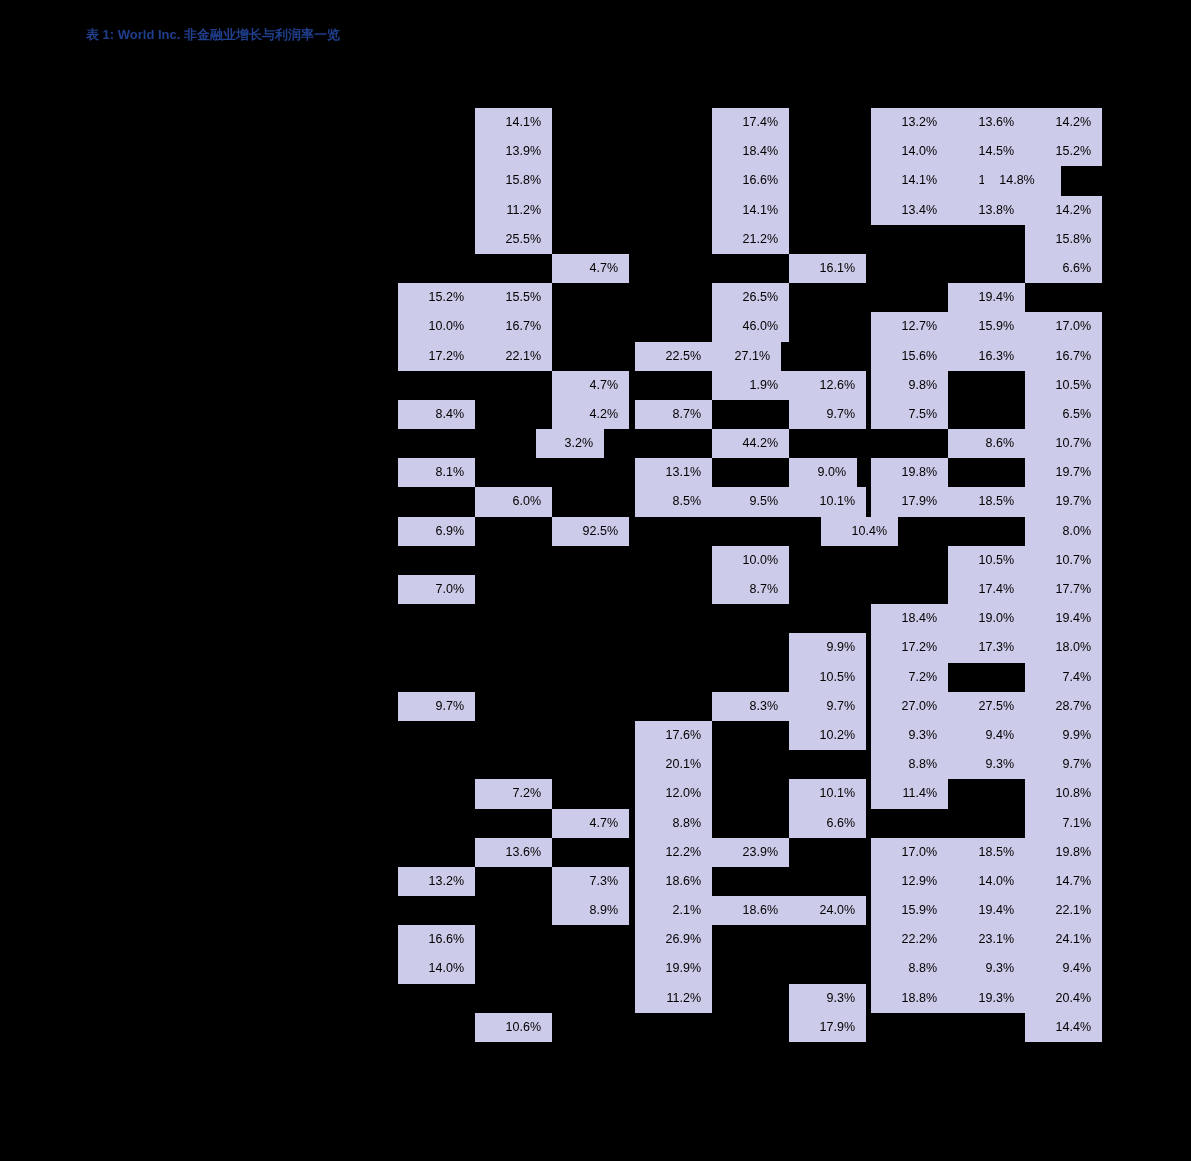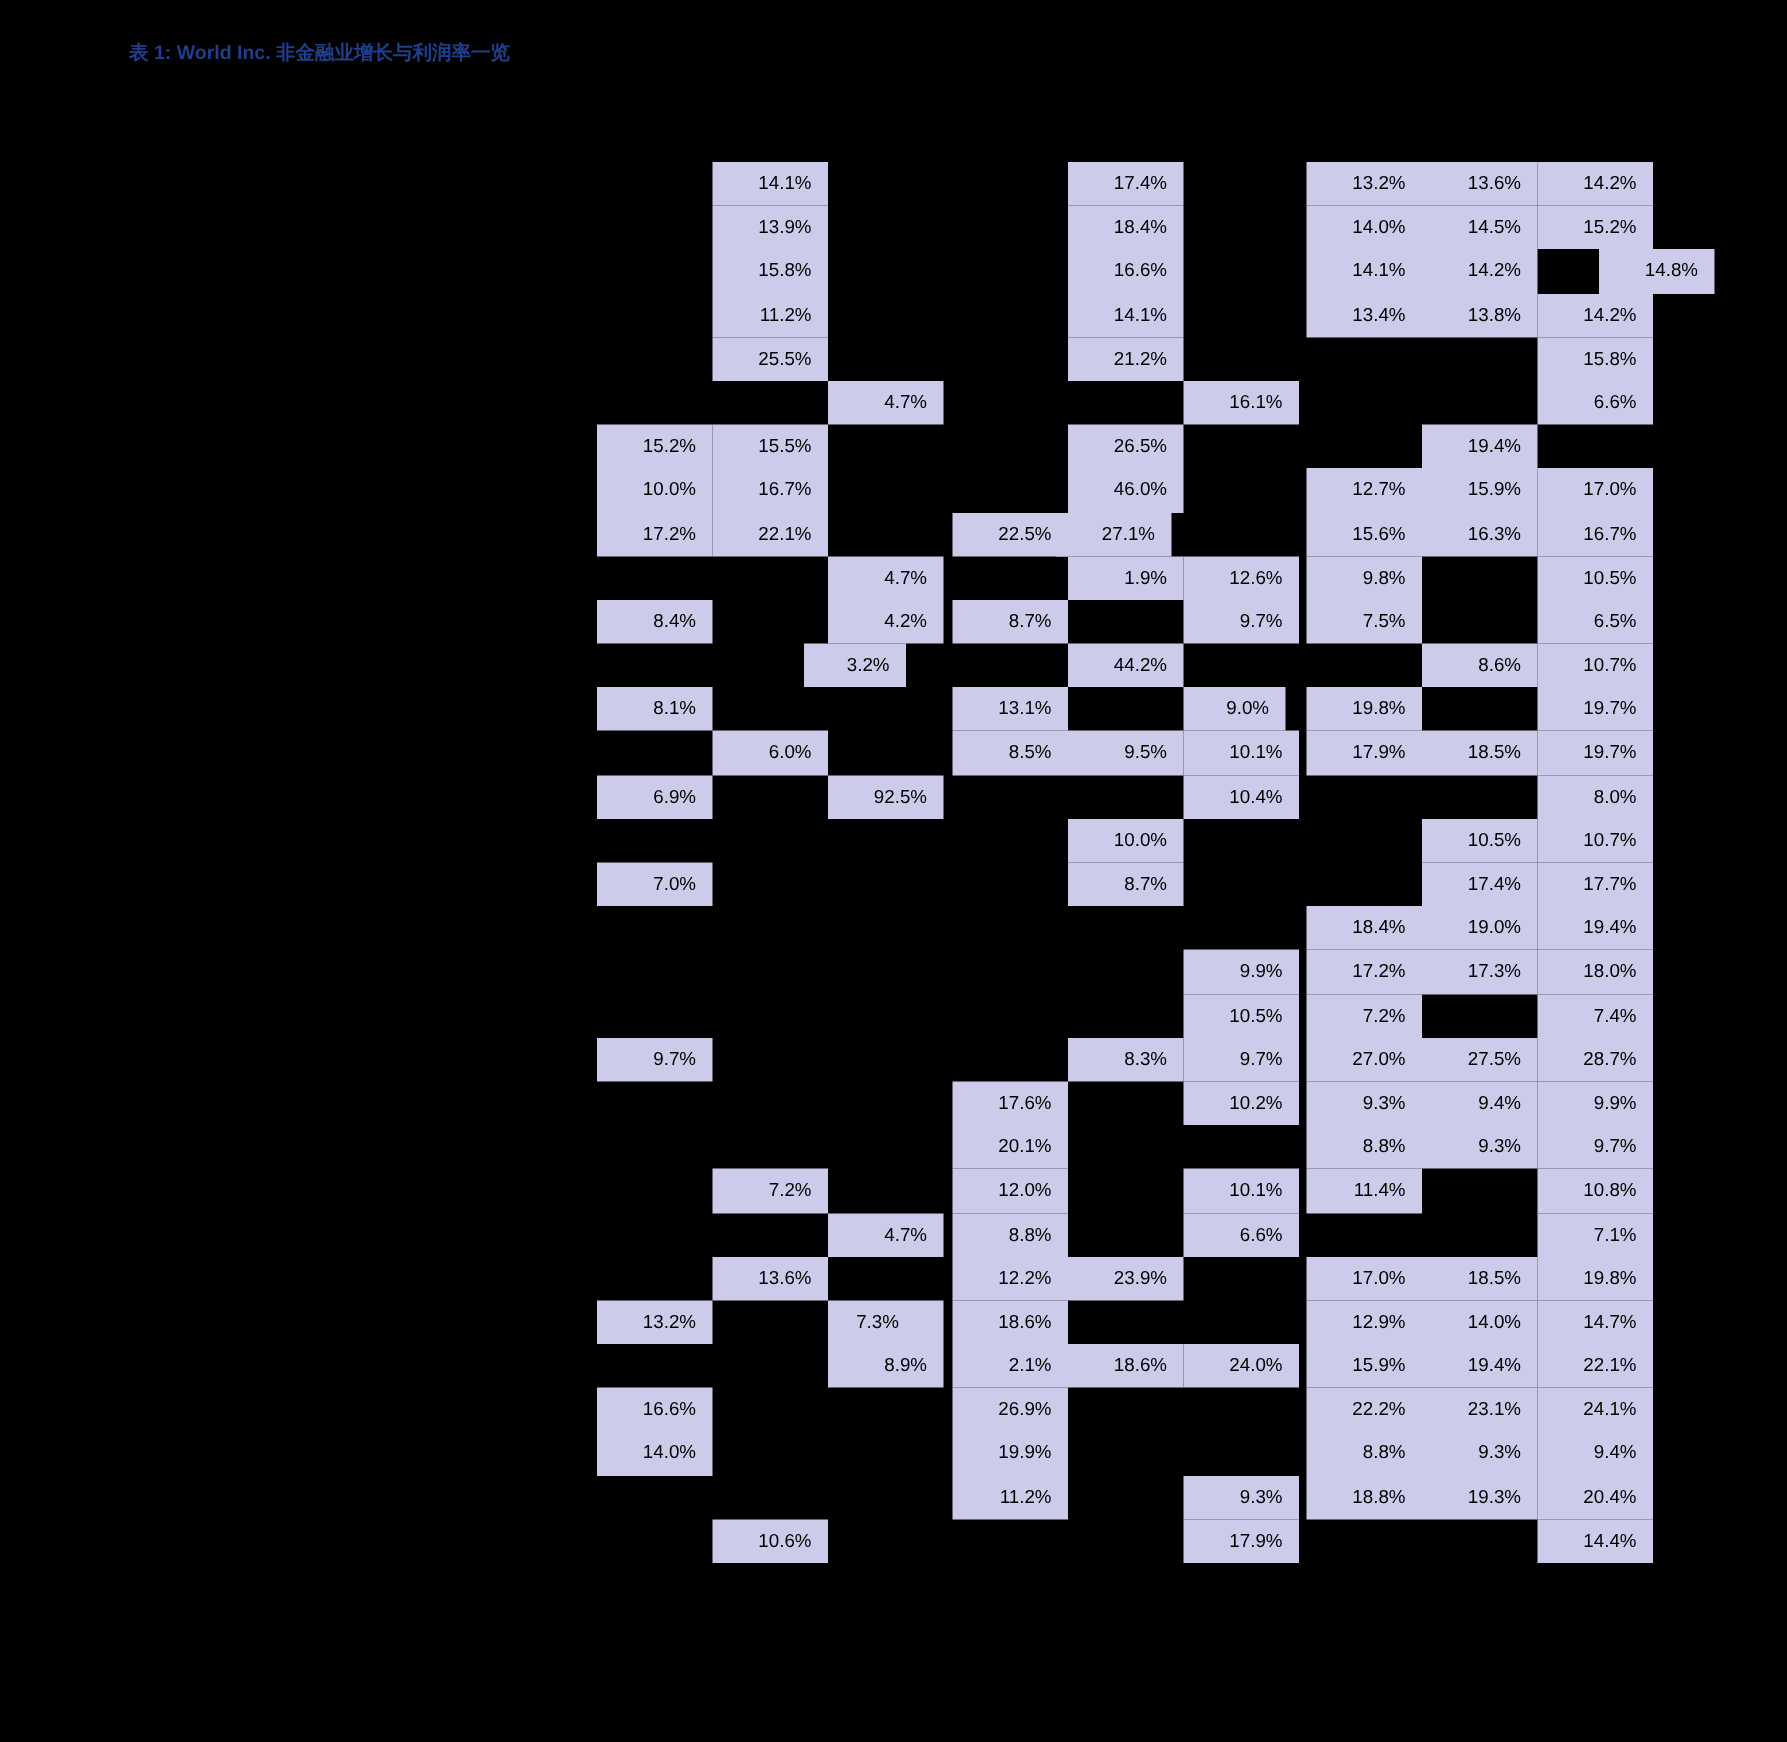--- a/index.html
+++ b/index.html
@@ -83,21 +83,21 @@
     </div>
     <div class="row">
       <div class="cell empty" style="left: 398px; width: 77px;"></div>
       <div class="cell filled" style="left: 475px; width: 77px;">15.8%</div>
       <div class="cell empty" style="left: 552px; width: 77px;"></div>
       <div class="cell empty" style="left: 635px; width: 77px;"></div>
       <div class="cell filled" style="left: 712px; width: 77px;">16.6%</div>
       <div class="cell empty" style="left: 789px; width: 77px;"></div>
       <div class="cell filled" style="left: 871px; width: 77px;">14.1%</div>
       <div class="cell filled" style="left: 948px; width: 77px;">14.2%</div>
-      <div class="cell filled" style="left: 1066px; width: 77px;">14.8%</div>
+      <div class="cell filled" style="left: 984px; width: 77px; text-align: center;">14.8%</div>
     </div>
     <div class="row">
       <div class="cell empty" style="left: 398px; width: 77px;"></div>
       <div class="cell filled" style="left: 475px; width: 77px;">11.2%</div>
       <div class="cell empty" style="left: 552px; width: 77px;"></div>
       <div class="cell empty" style="left: 635px; width: 77px;"></div>
       <div class="cell filled" style="left: 712px; width: 77px;">14.1%</div>
       <div class="cell empty" style="left: 789px; width: 77px;"></div>
       <div class="cell filled" style="left: 871px; width: 77px;">13.4%</div>
       <div class="cell filled" style="left: 948px; width: 77px;">13.8%</div>
@@ -212,21 +212,21 @@
       <div class="cell filled" style="left: 871px; width: 77px;">17.9%</div>
       <div class="cell filled" style="left: 948px; width: 77px;">18.5%</div>
       <div class="cell filled" style="left: 1025px; width: 77px;">19.7%</div>
     </div>
     <div class="row">
       <div class="cell filled" style="left: 398px; width: 77px;">6.9%</div>
       <div class="cell empty" style="left: 475px; width: 77px;"></div>
       <div class="cell filled" style="left: 552px; width: 77px;">92.5%</div>
       <div class="cell empty" style="left: 635px; width: 77px;"></div>
       <div class="cell empty" style="left: 712px; width: 77px;"></div>
-      <div class="cell filled" style="left: 789px; width: 77px;">10.4%</div>
+      <div class="cell filled" style="left: 821px; width: 77px;">10.4%</div>
       <div class="cell empty" style="left: 871px; width: 77px;"></div>
       <div class="cell empty" style="left: 948px; width: 77px;"></div>
       <div class="cell filled" style="left: 1025px; width: 77px;">8.0%</div>
     </div>
     <div class="row">
       <div class="cell empty" style="left: 398px; width: 77px;"></div>
       <div class="cell empty" style="left: 475px; width: 77px;"></div>
       <div class="cell empty" style="left: 552px; width: 77px;"></div>
       <div class="cell empty" style="left: 635px; width: 77px;"></div>
       <div class="cell filled" style="left: 712px; width: 77px;">10.0%</div>
@@ -341,21 +341,21 @@
       <div class="cell filled" style="left: 635px; width: 77px;">12.2%</div>
       <div class="cell filled" style="left: 712px; width: 77px;">23.9%</div>
       <div class="cell empty" style="left: 789px; width: 77px;"></div>
       <div class="cell filled" style="left: 871px; width: 77px;">17.0%</div>
       <div class="cell filled" style="left: 948px; width: 77px;">18.5%</div>
       <div class="cell filled" style="left: 1025px; width: 77px;">19.8%</div>
     </div>
     <div class="row">
       <div class="cell filled" style="left: 398px; width: 77px;">13.2%</div>
       <div class="cell empty" style="left: 475px; width: 77px;"></div>
-      <div class="cell filled" style="left: 552px; width: 77px; text-align: center;">7.3%</div>
+      <div class="cell filled" style="left: 552px; width: 77px;">7.3%</div>
       <div class="cell filled" style="left: 635px; width: 77px;">18.6%</div>
       <div class="cell empty" style="left: 712px; width: 77px;"></div>
       <div class="cell empty" style="left: 789px; width: 77px;"></div>
       <div class="cell filled" style="left: 871px; width: 77px;">12.9%</div>
       <div class="cell filled" style="left: 948px; width: 77px;">14.0%</div>
       <div class="cell filled" style="left: 1025px; width: 77px;">14.7%</div>
     </div>
     <div class="row">
       <div class="cell empty" style="left: 398px; width: 77px;"></div>
       <div class="cell empty" style="left: 475px; width: 77px;"></div>

